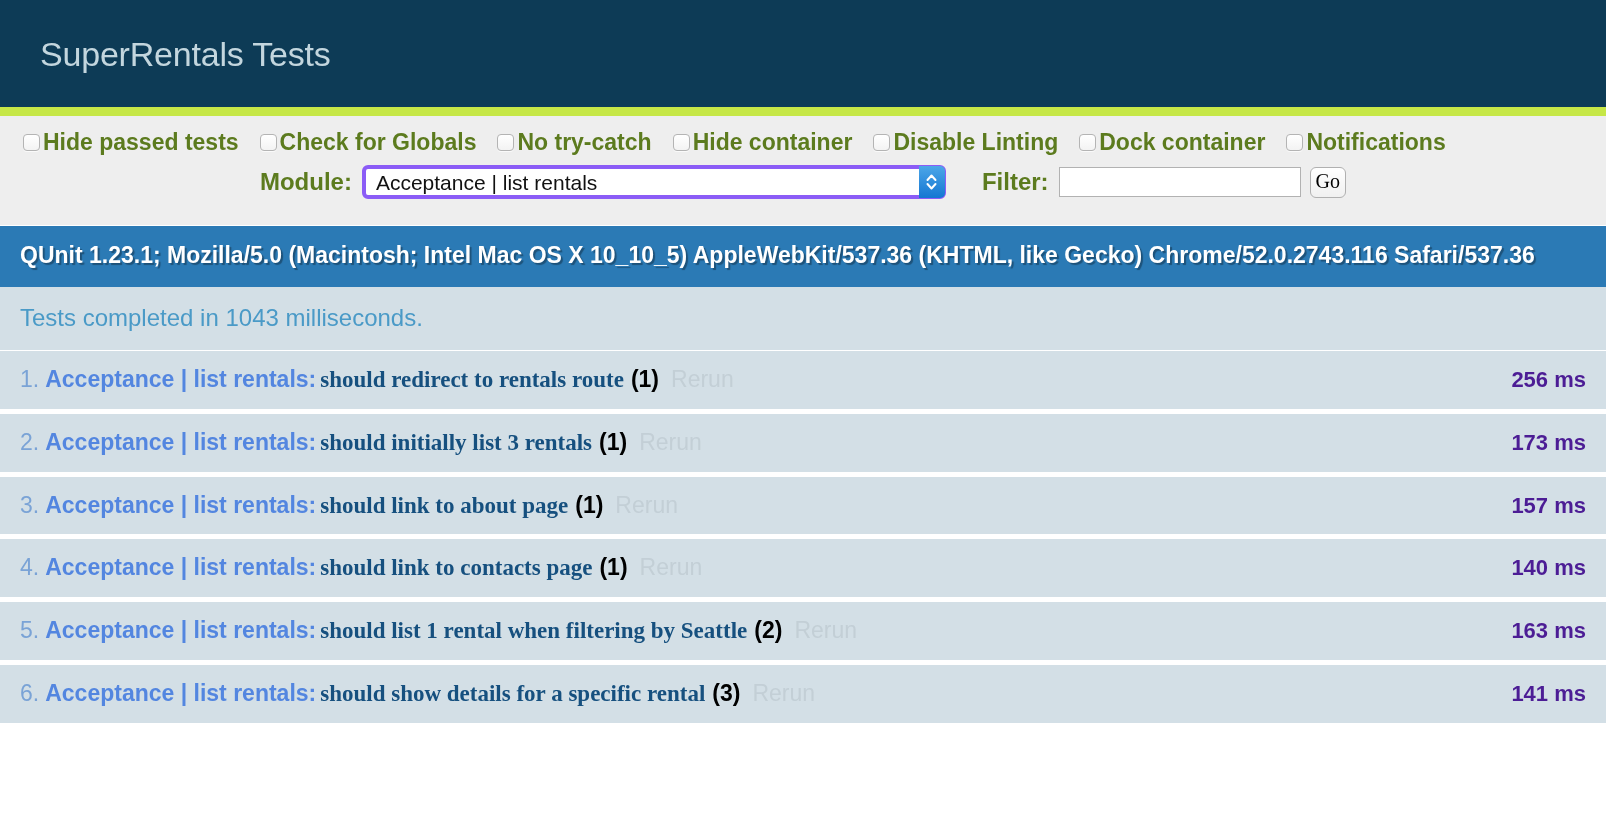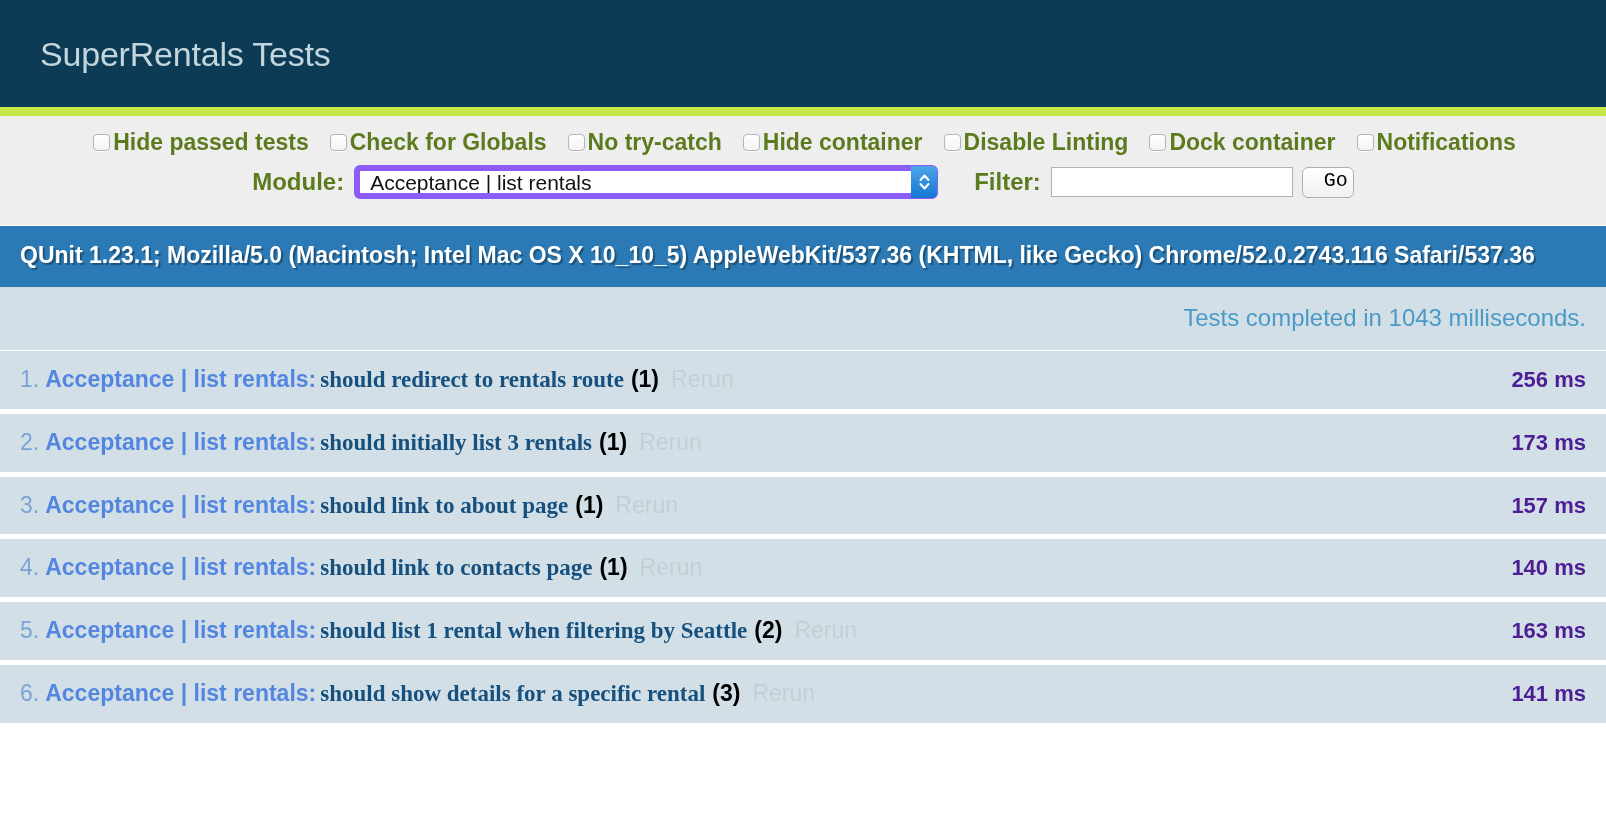--- a/index.html
+++ b/index.html
@@ -44,21 +44,20 @@
     background: #eeeeee;
     box-sizing: border-box;
     padding: 10px 20px 12px 20px;
     border-bottom: 1px solid #ffffff;
     height: 110px;
   }
   .toolbar-row-1 {
     display: flex;
     align-items: center;
     padding: 5px 0 4px 3px;
-    justify-content: center;
   }
   .toolbar-row-2 {
     display: flex;
     align-items: center;
     justify-content: center;
     position: relative;
     padding-top: 7px;
   }
 
   .opt {
@@ -106,21 +105,21 @@
   #qunit-modulefilter {
     -webkit-appearance: none;
     appearance: none;
     width: 584px;
     height: 34px;
     box-sizing: border-box;
     font-size: 21px;
     font-family: "Liberation Sans", sans-serif;
     color: #111111;
     padding: 0 36px 0 10px;
-    border: 6px solid #8b5cf6;
+    border: 4px solid #8b5cf6;
     border-radius: 6px;
     background: #ffffff;
     outline: none;
   }
   .select-wrap {
     position: relative;
     display: inline-block;
   }
   .select-arrows {
     position: absolute;
@@ -156,23 +155,23 @@
   }
   #qunit-filter-go {
     margin-left: 9px;
     height: 31px;
     min-width: 36px;
     box-sizing: border-box;
     border: 1px solid #b0b0b0;
     border-radius: 6px;
     background: linear-gradient(180deg, #ffffff 0%, #f0f0f0 100%);
     font-size: 20px;
-    font-family: Liberation Mono, monospace;
+    font-family: Liberation Serif, serif;
     color: #000000;
-    padding: 0 5px 2px 21px;
+    padding: 0 5px 2px 5px;
     cursor: pointer;
     line-height: 1;
   }
 
   
   #qunit-userAgent {
     background: #2b7ab5;
     color: #ffffff;
     font-size: 23px;
     font-weight: bold;
@@ -186,21 +185,20 @@
   
   #qunit-testresult {
     background: #d3dfe6;
     color: #4a9ac7;
     font-size: 24px;
     font-family: "Liberation Sans", sans-serif;
     padding: 12px 20px 14px 20px;
     line-height: 1.55;
     box-sizing: border-box;
     border-bottom: 1px solid #ffffff;
-    text-align: right;
   }
   #qunit-testresult .counts { color: #4a9ac7; }
   #qunit-testresult b { font-weight: bold; color: #3e8fbe; }
 
   
   #qunit-tests {
     list-style: none;
     margin: 0;
     padding: 0;
   }

